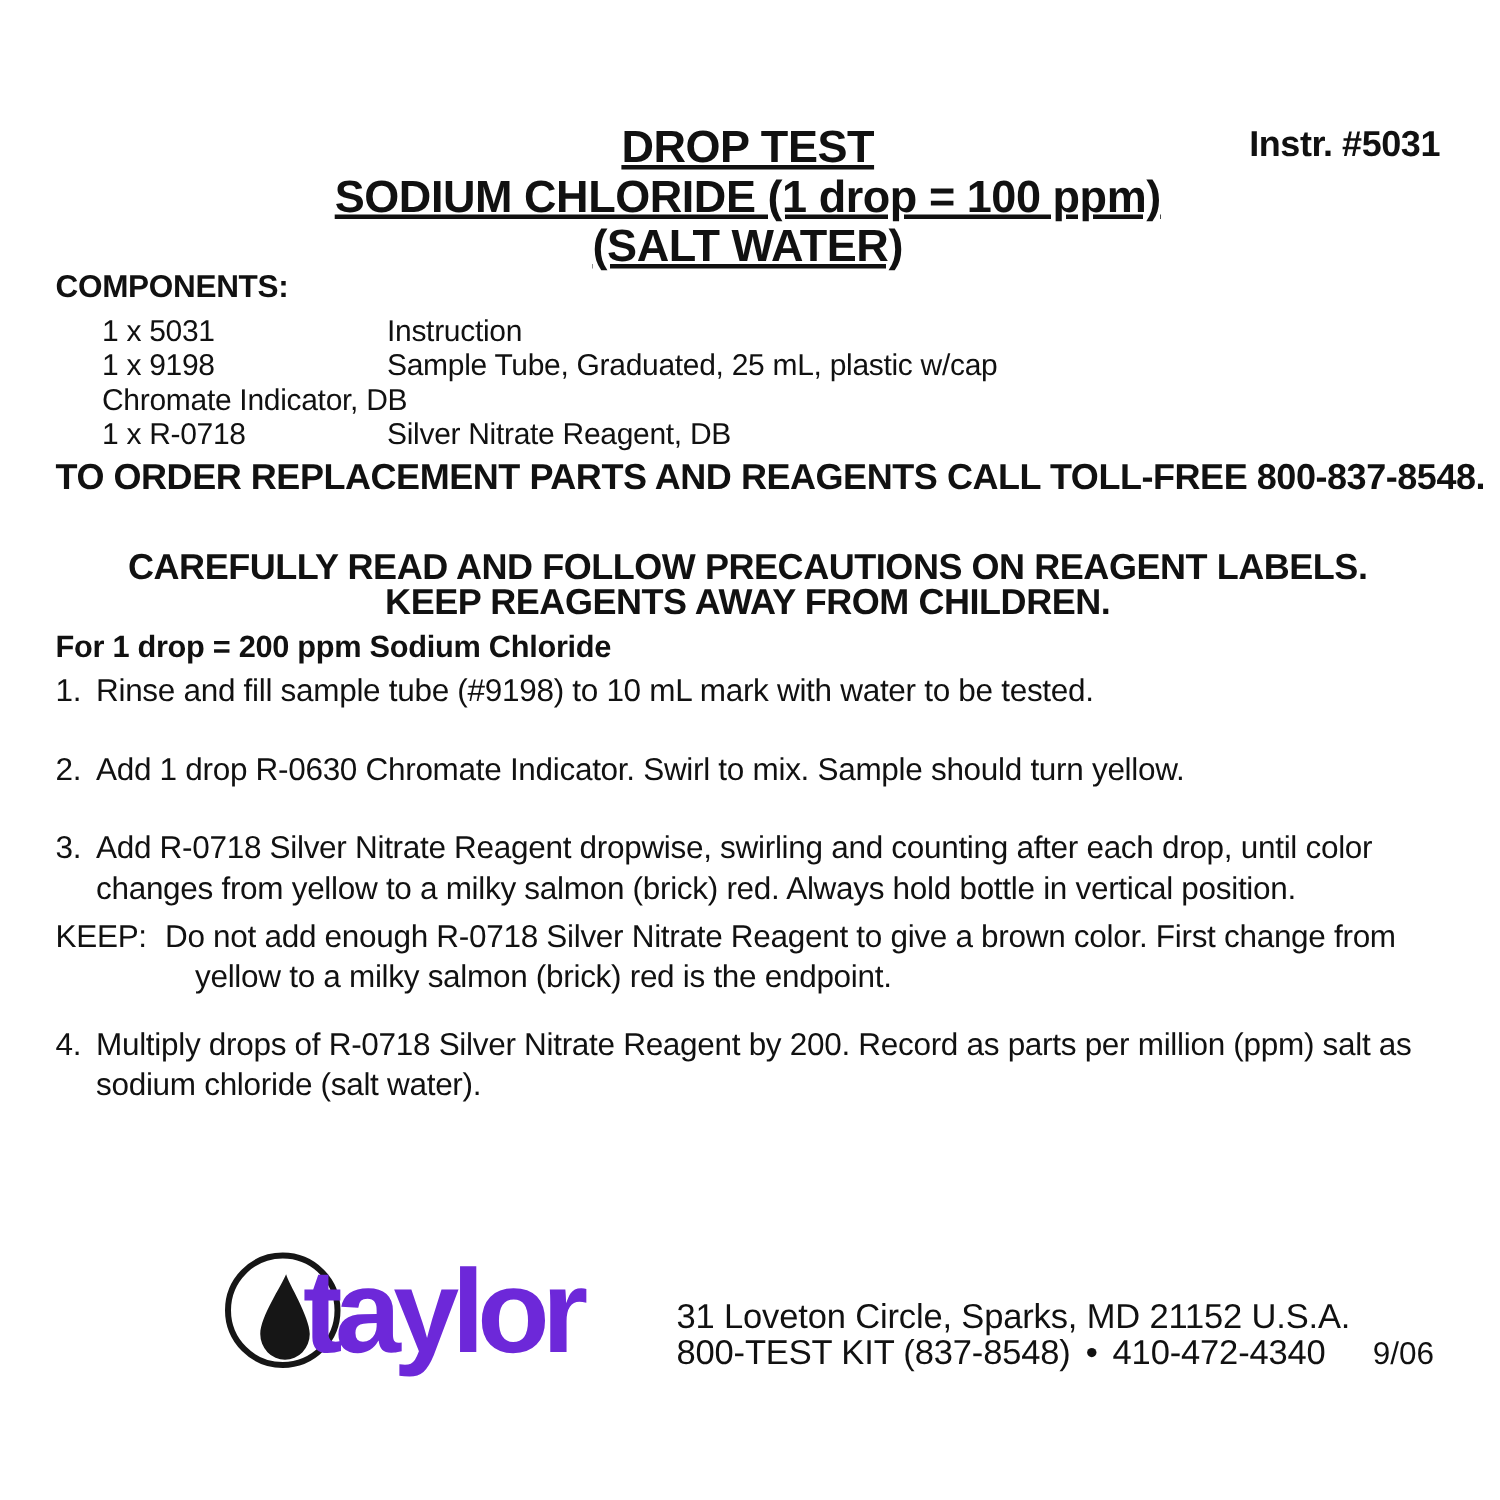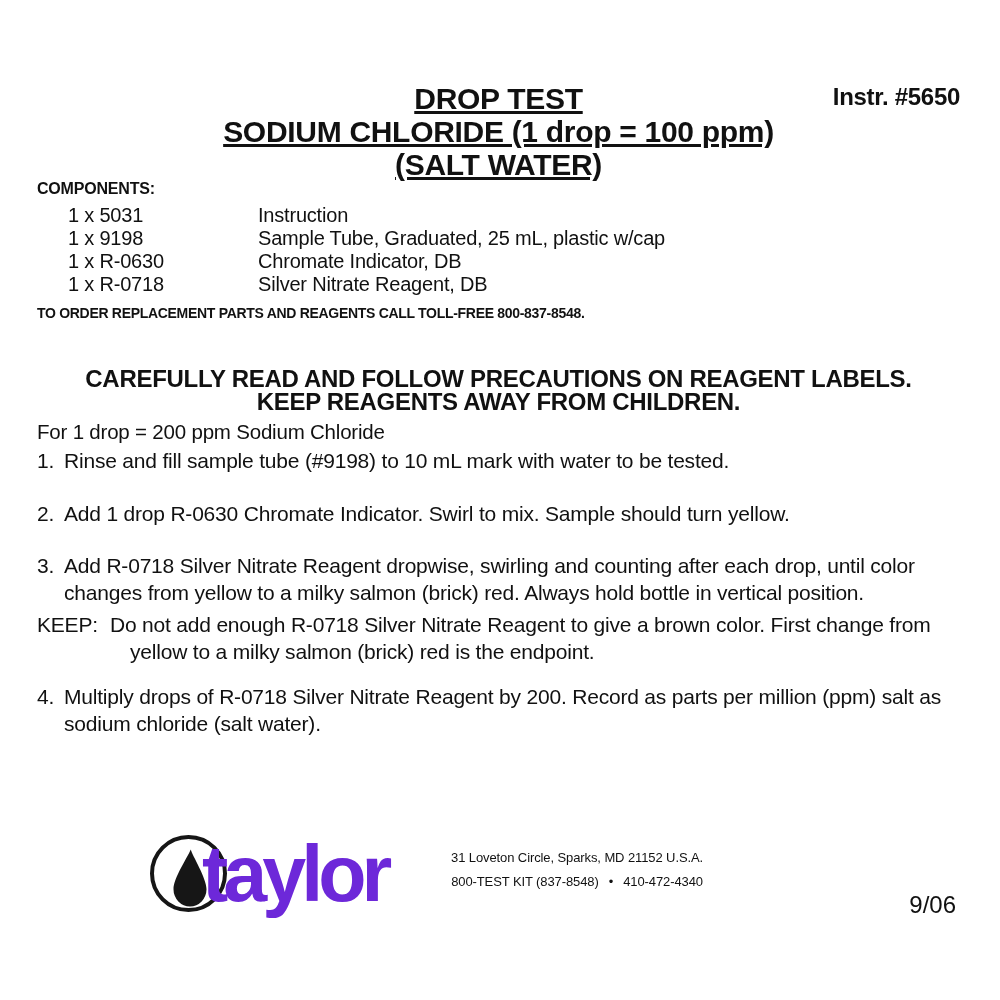--- a/index.html
+++ b/index.html
@@ -31,43 +31,43 @@
     top: 1px;
     font-size: 24px;
     font-weight: bold;
     letter-spacing: -0.3px;
     white-space: nowrap;
   }
 
   
   .components { top: 180px; }
   .sec-heading {
-    font-size: 16px;
+    font-size: 21px;
     font-weight: bold;
     letter-spacing: -0.2px;
   }
   .comp-rows { margin-top: 6px; padding-left: 31px; }
   .comp-row { display: flex; line-height: 23px; font-size: 20px; font-weight: normal; letter-spacing: -0.2px; }
   .comp-qty { width: 190px; flex: 0 0 190px; }
   .comp-desc { flex: 1; white-space: nowrap; }
 
   
-  .order { top: 305px; font-size: 14px; font-weight: bold; letter-spacing: -0.3px; white-space: nowrap; }
+  .order { top: 305px; font-size: 24px; font-weight: bold; letter-spacing: -0.3px; white-space: nowrap; }
 
   
   .procedure-heading { top: 342px; }
   .cautions { top: 367px; text-align: center; }
   .caution-line {
     font-size: 24px;
     font-weight: bold;
     letter-spacing: -0.3px;
     line-height: 23px;
     white-space: nowrap;
   }
-  .subhead { top: 420px; font-size: 20.5px; font-weight: normal; letter-spacing: -0.2px; white-space: nowrap; }
+  .subhead { top: 420px; font-size: 20.5px; font-weight: bold; letter-spacing: -0.2px; white-space: nowrap; }
 
   
   .steps { top: 448px; font-size: 21px; letter-spacing: -0.2px; }
   .step { position: relative; padding-left: 27px; line-height: 26.5px; }
   .step .num { position: absolute; left: 0; top: 0; }
   .step-1, .step-2 { margin-bottom: 26px; }
   .step-3 { margin-bottom: 6px; }
   .step-note { padding-left: 93px; padding-right: 12px; text-indent: -20px; margin-bottom: 19px; }
   .step-note .num { text-indent: 0; }
 
@@ -80,49 +80,48 @@
     border-radius: 50%;
     background: #ffffff;
   }
   .logo-drop { position: absolute; left: 13px; top: 9px; }
   .logo-word {
     position: absolute; left: 52px; top: 4px;
     font-size: 79px; font-weight: bold;
     letter-spacing: -5px; line-height: 80px;
     color: #6d28d9;
   }
-  .footer-address { position: absolute; left: 451px; top: 846px; font-size: 13px; line-height: 23.5px; letter-spacing: -0.1px; text-align: center; }
+  .footer-address { position: absolute; left: 451px; top: 866px; font-size: 23px; line-height: 23.5px; letter-spacing: -0.1px; }
   .addr-bullet { display: inline-block; margin: 0 10px; }
-  .revision { position: absolute; right: 44px; top: 891px; font-size: 24px; }
+  .revision { position: absolute; right: 44px; top: 891px; font-size: 21px; }
 </style>
 </head>
 <body>
 
 <div class="page">
 
   <div class="content header">
-    <div class="instr">Instr. #5650</div>
+    <div class="instr">Instr. #5031</div>
     <div class="title-line">DROP TEST</div>
     <div class="title-line">SODIUM CHLORIDE (1 drop = 100 ppm)</div>
     <div class="title-line">(SALT WATER)</div>
   </div>
 
   <div class="content components">
     <div class="sec-heading">COMPONENTS:</div>
     <div class="comp-rows">
       <div class="comp-row">
         <span class="comp-qty">1 x 5031</span>
         <span class="comp-desc">Instruction</span>
       </div>
       <div class="comp-row">
         <span class="comp-qty">1 x 9198</span>
         <span class="comp-desc">Sample Tube, Graduated, 25 mL, plastic w/cap</span>
       </div>
       <div class="comp-row">
-        <span class="comp-qty">1 x R-0630</span>
         <span class="comp-desc">Chromate Indicator, DB</span>
       </div>
       <div class="comp-row">
         <span class="comp-qty">1 x R-0718</span>
         <span class="comp-desc">Silver Nitrate Reagent, DB</span>
       </div>
     </div>
   </div>
 
   <div class="content order">TO ORDER REPLACEMENT PARTS AND REAGENTS CALL TOLL-FREE 800-837-8548.</div>

